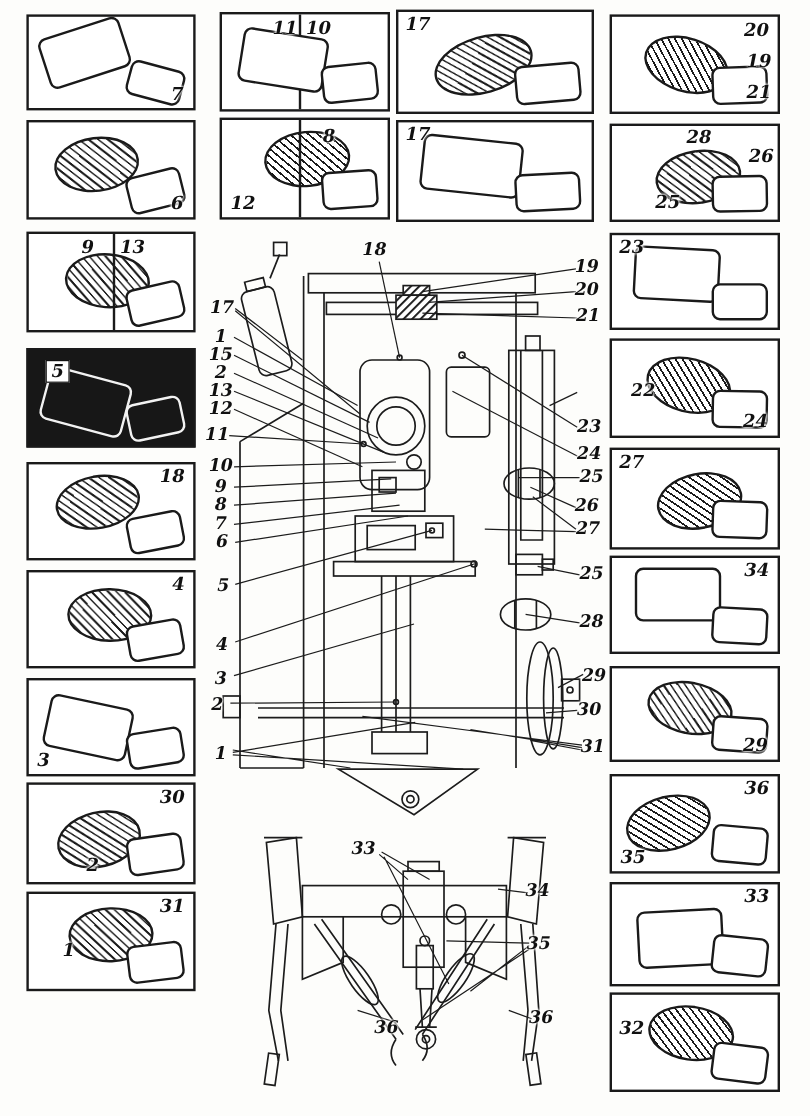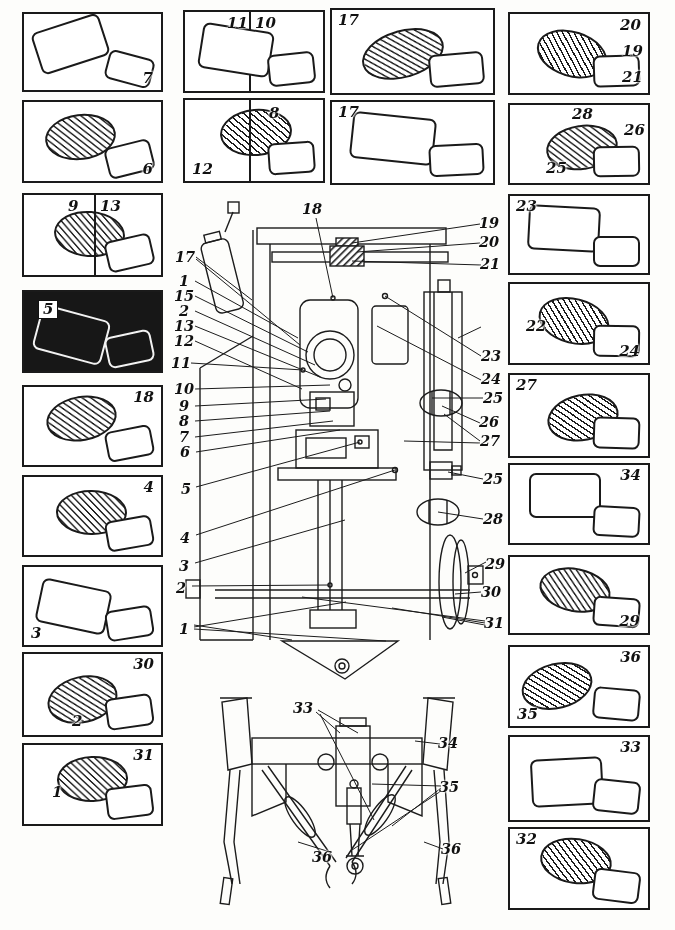--- a/index.html
+++ b/index.html
@@ -279,21 +279,21 @@
       <span class="pnum" style="left: 7px; bottom: 4px;">35</span>
     </div>
     <div class="panel" style="left: 508px; top: 735px; width: 142px; height: 87px;">
       <div class="art hatch rrect" style="width: 52%; height: 58%; left: 15%; top: 25%; transform: rotate(-3deg);"></div>
       <div class="art rrect" style="width: 34%; height: 40%; right: 6%; bottom: 8%; transform: rotate(6deg);"></div>
       <span class="pnum" style="right: 7px; top: 3px;">33</span>
     </div>
     <div class="panel" style="left: 508px; top: 827px; width: 142px; height: 83px;">
       <div class="art hatch round" style="width: 52%; height: 58%; left: 22%; top: 12%; transform: rotate(8deg);"></div>
       <div class="art rrect" style="width: 34%; height: 40%; right: 6%; bottom: 8%; transform: rotate(7deg);"></div>
-      <span class="pnum" style="left: 6px; top: 3px; text-align: center;">32</span>
+      <span class="pnum" style="left: 6px; top: 21px; text-align: center;">32</span>
     </div>
     <span class="callout" style="left: 312px; top: 209px;">18</span>
     <span class="callout" style="left: 185px; top: 257px;">17</span>
     <span class="callout" style="left: 184px; top: 281px;">1</span>
     <span class="callout" style="left: 184px; top: 296px;">15</span>
     <span class="callout" style="left: 184px; top: 311px;">2</span>
     <span class="callout" style="left: 184px; top: 326px;">13</span>
     <span class="callout" style="left: 184px; top: 341px;">12</span>
     <span class="callout" style="left: 181px; top: 363px;">11</span>
     <span class="callout" style="left: 184px; top: 389px;">10</span>

